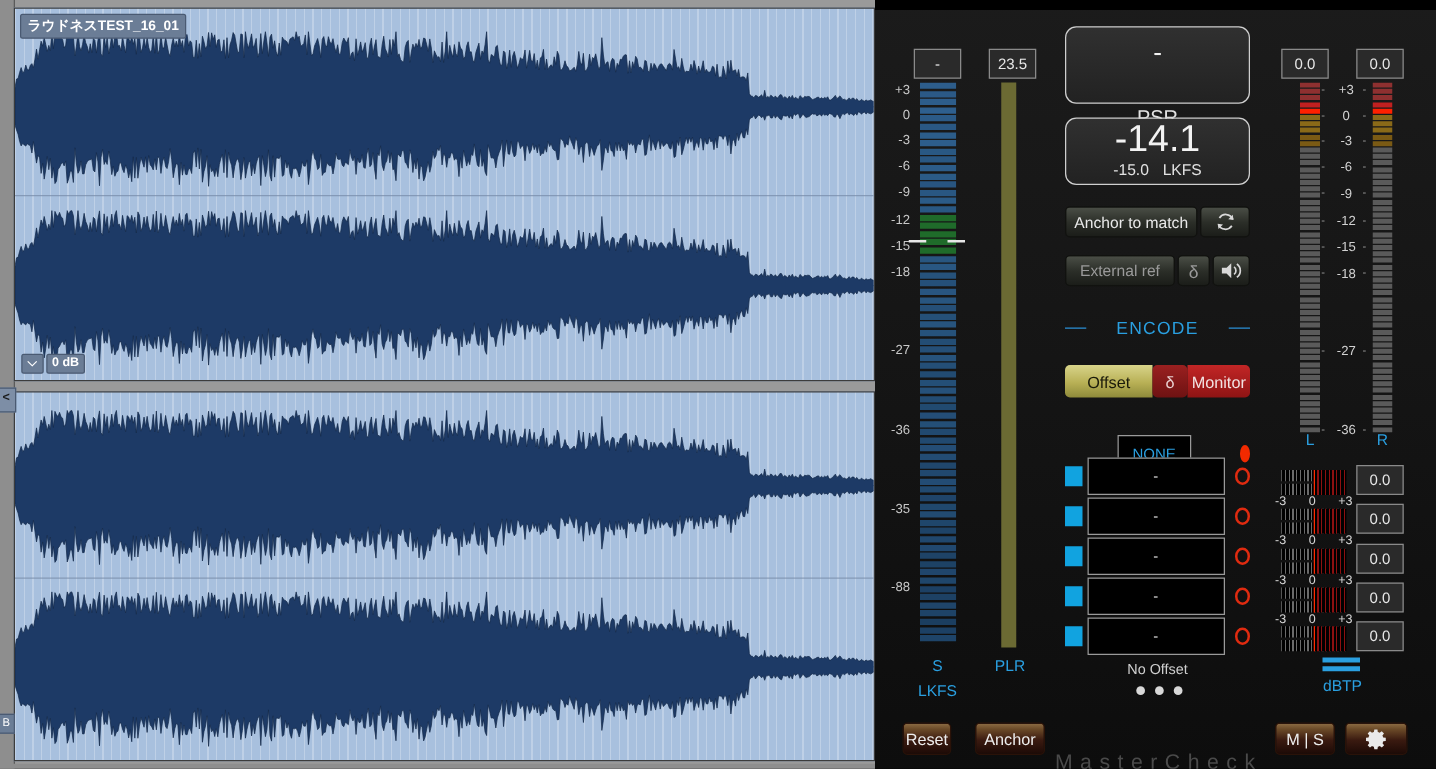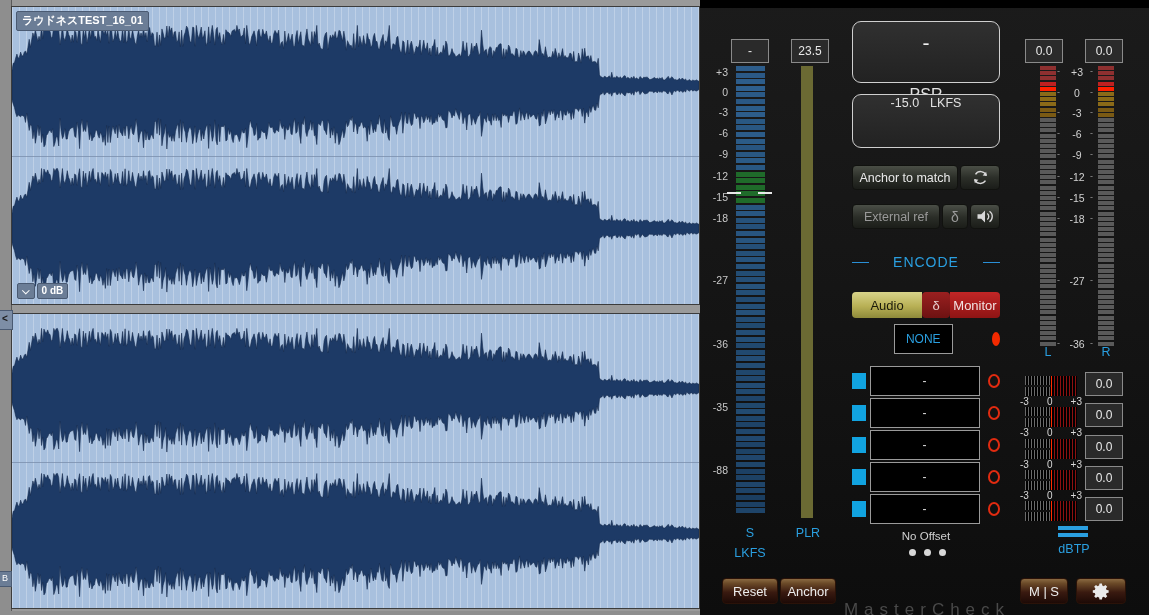--- a/index.html
+++ b/index.html
@@ -255,20 +255,21 @@
     <div style="position:absolute;left:58px;top:192px;width:14px;height:2px;background:#e8e8e8;"></div>
 
     <div class="plr-bar" style="left:101px;top:66px;width:12px;height:452px;"></div>
 
     <div class="readout" style="left:152px;top:21px;width:148px;height:62px;">
       <div class="ro-main" style="font-size:21px;line-height:34px;margin-top:4px;">-</div>
       <div class="ro-sub" style="font-size:16px;line-height:14px;margin-top:28px;">PSR</div>
     </div>
 
     <div class="readout" style="left:152px;top:94px;width:148px;height:54px;">
+      <div class="ro-main" style="font-size:30px;line-height:32px;margin-top:1px;">-14.1</div>
       <div style="display:flex;justify-content:center;gap:11px;line-height:16px;">
         <span class="ro-sub" style="font-size:12.5px;">-15.0</span>
         <span class="ro-sub" style="font-size:12.5px;">LKFS</span>
       </div>
     </div>
 
     <div class="gbtn" style="left:152px;top:165px;width:106px;height:25px;">Anchor to match</div>
     <div class="gbtn" style="left:260px;top:165px;width:40px;height:25px;">
       <svg width="17" height="17" viewBox="0 0 24 24">
         <path d="M20 9 A8.5 8.5 0 0 0 5 7.5" stroke="#d8d8d8" stroke-width="2" fill="none"></path>
@@ -289,28 +290,28 @@
     </div>
 
     <div class="encode-hdr" style="left:152px;top:254px;width:148px;height:16px;">
       <span class="ln"></span>
       <span class="tx">ENCODE</span>
       <span class="ln"></span>
     </div>
 
     <div class="mmbtn" style="left:152px;top:292px;width:70px;
          background:linear-gradient(180deg,#d8d48a,#b8b055 55%,#8e8a3a);
-         border-radius:4px 0 0 4px;color:#1a1a0a;">Audio</div>
+         border-radius:4px 0 0 4px;color:#1a1a0a;">Offset</div>
     <div class="mmbtn" style="left:222px;top:292px;width:28px;
          background:linear-gradient(180deg,#9a2020,#6e1212);color:#e8d0d0;">δ</div>
     <div class="mmbtn" style="left:250px;top:292px;width:50px;
          background:linear-gradient(180deg,#c22626,#8e1414);border-radius:0 4px 4px 0;color:#f2e2e2;">Monitor</div>
 
     <div id="codeclist">
-        <div class="codec-row" style="left: 152px; top: 324px; width: 148px; gap: 31px;">
+        <div class="codec-row" style="left: 152px; top: 348px; width: 148px; gap: 31px;">
           <div style="width: 16px; height: 16px; margin-right: 4px;"></div>
           <div class="codec-field none" style="margin-left: 0px; width: 134px;">NONE</div>
           <div class="led on" style="margin-left: 8px;"></div>
         </div>
         <div class="codec-row" style="left: 152px; top: 366px; width: 148px;">
           <div class="codec-chk" style="width: 16px; height: 16px; margin-right: 4px;"></div>
           <div class="codec-field">-</div>
           <div class="led" style="margin-left: 8px;"></div>
         </div>
         <div class="codec-row" style="left: 152px; top: 398px; width: 148px;">
@@ -555,21 +556,21 @@
 
     <div class="brandrow" style="left:152px;top:546px;width:150px;">
       <div class="dots">
           <i></i>
           <i></i>
           <i></i>
         </div>
     </div>
     <div class="mastercheck" style="left:142px;top:600px;width:170px;">MasterCheck</div>
 
-    <div class="woodbtn" style="left:22px;top:578px;width:56px;height:26px;">Reset</div>
+    <div class="woodbtn" style="left:22px;top:578px;width:39px;height:26px;">Reset</div>
     <div class="woodbtn" style="left:80px;top:578px;width:56px;height:26px;">Anchor</div>
     <div class="woodbtn" style="left:320px;top:578px;width:48px;height:26px;">M | S</div>
     <div class="woodbtn" style="left:376px;top:578px;width:50px;height:26px;">
       <svg width="19" height="19" viewBox="0 0 24 24">
         <path fill="#eaeaea" d="M12 8.3a3.7 3.7 0 1 0 0 7.4 3.7 3.7 0 0 0 0-7.4zm0 5.6a1.9 1.9 0 1 1 0-3.8 1.9 1.9 0 0 1 0 3.8z"></path>
         <path fill="#eaeaea" d="M21 13.6v-3.2l-2.6-.4a6.9 6.9 0 0 0-.8-1.9l1.6-2.1-2.3-2.3-2.1 1.6a6.9 6.9 0 0 0-1.9-.8L12.6 2h-3.2l-.4 2.5a6.9 6.9 0 0 0-1.9.8L5 3.8 2.7 6.1l1.6 2.1a6.9 6.9 0 0 0-.8 1.9L1 10.4v3.2l2.5.4c.2.7.5 1.3.8 1.9l-1.6 2.1 2.3 2.3 2.1-1.6c.6.4 1.2.6 1.9.8l.4 2.5h3.2l.4-2.5c.7-.2 1.3-.5 1.9-.8l2.1 1.6 2.3-2.3-1.6-2.1c.4-.6.6-1.2.8-1.9l2.5-.4z"></path>
       </svg>
     </div>
   </div>
 </div>

